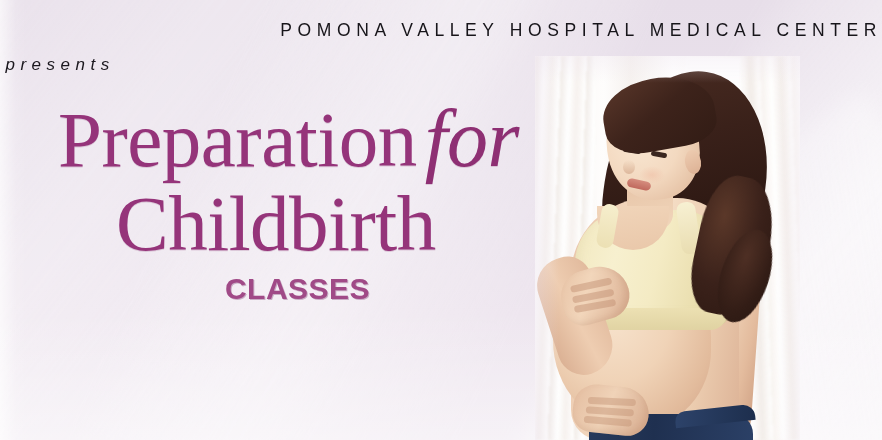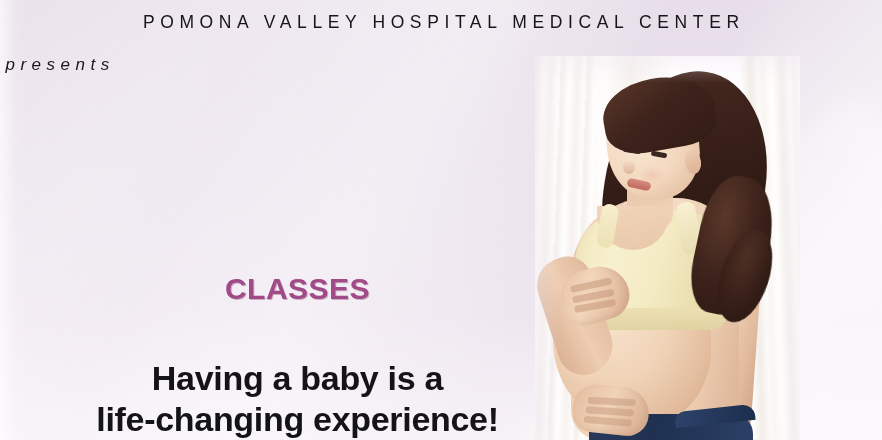--- a/index.html
+++ b/index.html
@@ -52,22 +52,22 @@
     left:0; top:0; width:26px; height:440px;
     background:linear-gradient(90deg, rgba(255,255,255,.65) 0%, rgba(255,255,255,.10) 60%, rgba(255,255,255,0) 100%);
   }
   .streak-bottom {
     left:0; bottom:0; width:882px; height:130px;
     background:linear-gradient(0deg, rgba(255,255,255,.40) 0%, rgba(255,255,255,0) 100%);
   }
 
   
   .org-name {
-    position:absolute; left:0; top:12px; width:882px;
-    text-align:center;
+    position:absolute; left:0; top:20px; width:882px;
+    text-align:right;
     font-size:17.5px;
     font-weight:400;
     letter-spacing:5.6px;
     color:#17151a;
     font-family:"Liberation Sans", sans-serif;
     white-space:nowrap;
   }
   .presents {
     position:absolute; left:0; top:55px; width:882px;
     text-align:left;
@@ -407,21 +407,21 @@
         </div>
     </div>
 
     <div class="ph-vignette"></div>
   </div>
 
   <div class="org-name">POMONA VALLEY HOSPITAL MEDICAL CENTER</div>
 
   <div class="presents">presents</div>
 
+  <div class="title-block">
+    <div class="title-line1"><span>Preparation</span><span class="for">for</span></div>
+    <div class="title-line2">Childbirth</div>
+  </div>
 
   <div class="classes">CLASSES</div>
 
-  <div class="tagline">
-    <div>Having a baby is a</div>
-    <div>life-changing experience!</div>
-  </div>
 
 </div>
 
 </body></html>

